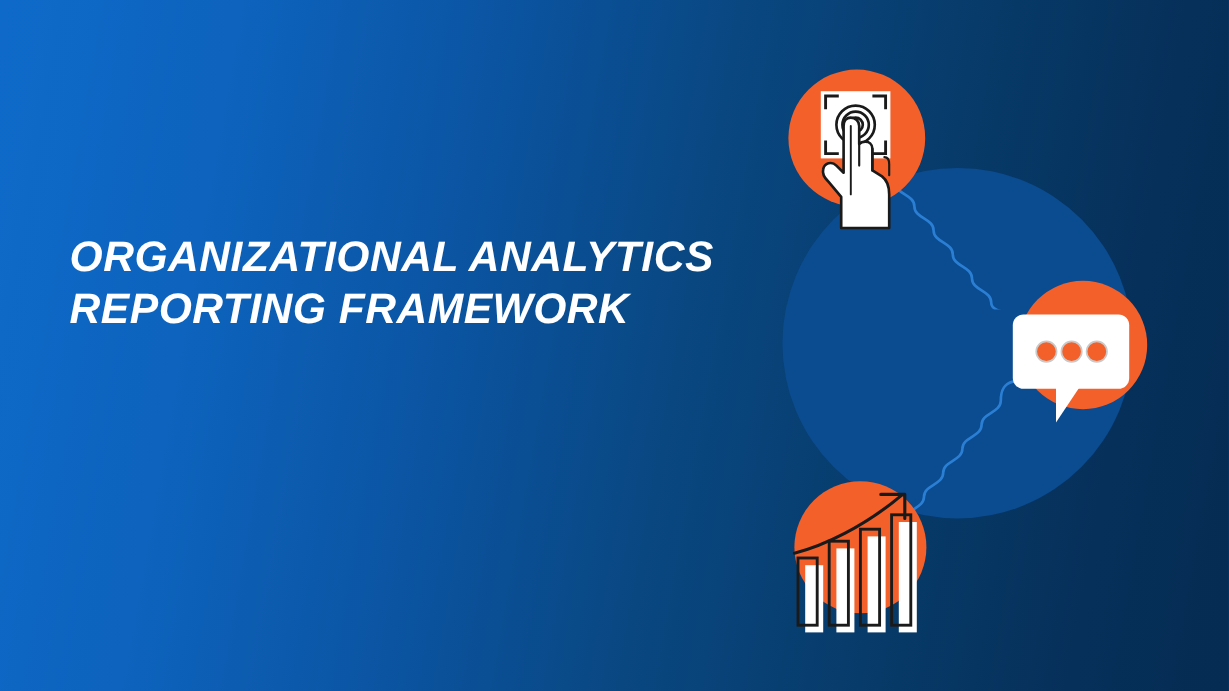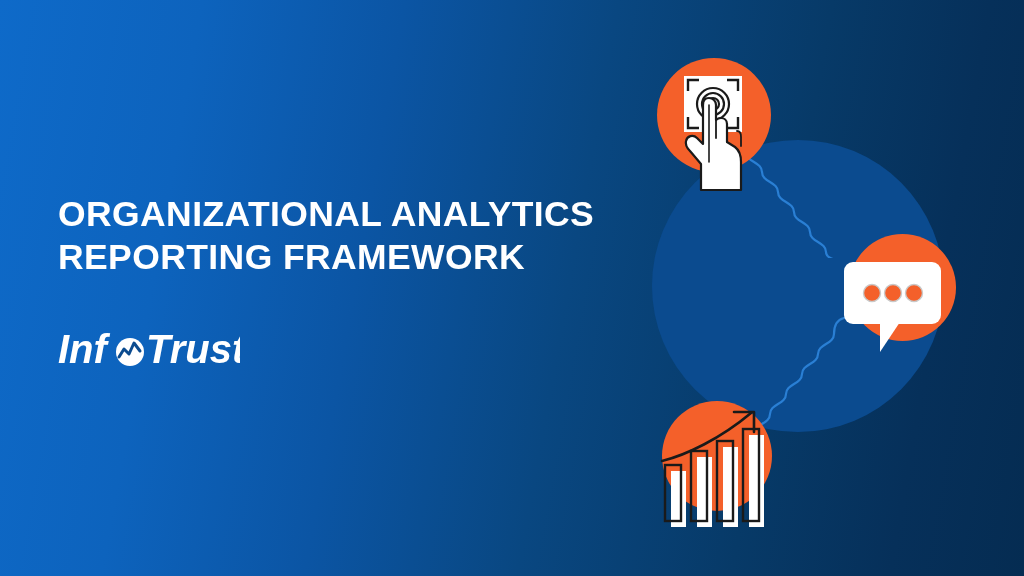--- a/index.html
+++ b/index.html
@@ -54,20 +54,21 @@
   }
   .slide-title {
     margin: 0;
     color: #ffffff;
     font-size: 35.5px;
     line-height: 43px;
     font-weight: bold;
     letter-spacing: 0.4px;
     font-family: "Liberation Sans", sans-serif;
     white-space: pre-line;
+    font-style: italic;
   }
 
   
   .logo {
     position: absolute;
     left: 58px;
     top: 327px;
     display: flex;
     align-items: center;
   }
@@ -212,27 +213,14 @@
       <path d="M16,66 C40,60 74,44 105,18" fill="none" stroke="#1a1a1a" stroke-width="2.6" stroke-linecap="round"></path>
       <path d="M88,17 L108,17 L108,37" fill="none" stroke="#1a1a1a" stroke-width="2.6" stroke-linecap="round" stroke-linejoin="round"></path>
     </svg>
   </div>
 
   <div class="title-block">
     <h1 class="slide-title">ORGANIZATIONAL ANALYTICS
 REPORTING FRAMEWORK</h1>
   </div>
 
-  <div class="logo">
-    <svg class="logo-svg" width="182" height="46" viewBox="0 0 182 46">
-      <g fill="#ffffff" font-family="Liberation Sans, sans-serif" font-size="40" font-weight="bold" font-style="italic">
-        <text x="0" y="36">Inf</text>
-        <text x="88" y="36">Trust</text>
-      </g>
-
-      <g>
-        <circle cx="72" cy="25" r="14" fill="#ffffff"></circle>
-        <path d="M61,30 L66,22 L71,27 L76,16 L82,24" fill="none" stroke="#0b4b8f" stroke-width="3" stroke-linecap="round" stroke-linejoin="round"></path>
-      </g>
-    </svg>
-  </div>
 
 </div>
 
 </body></html>

